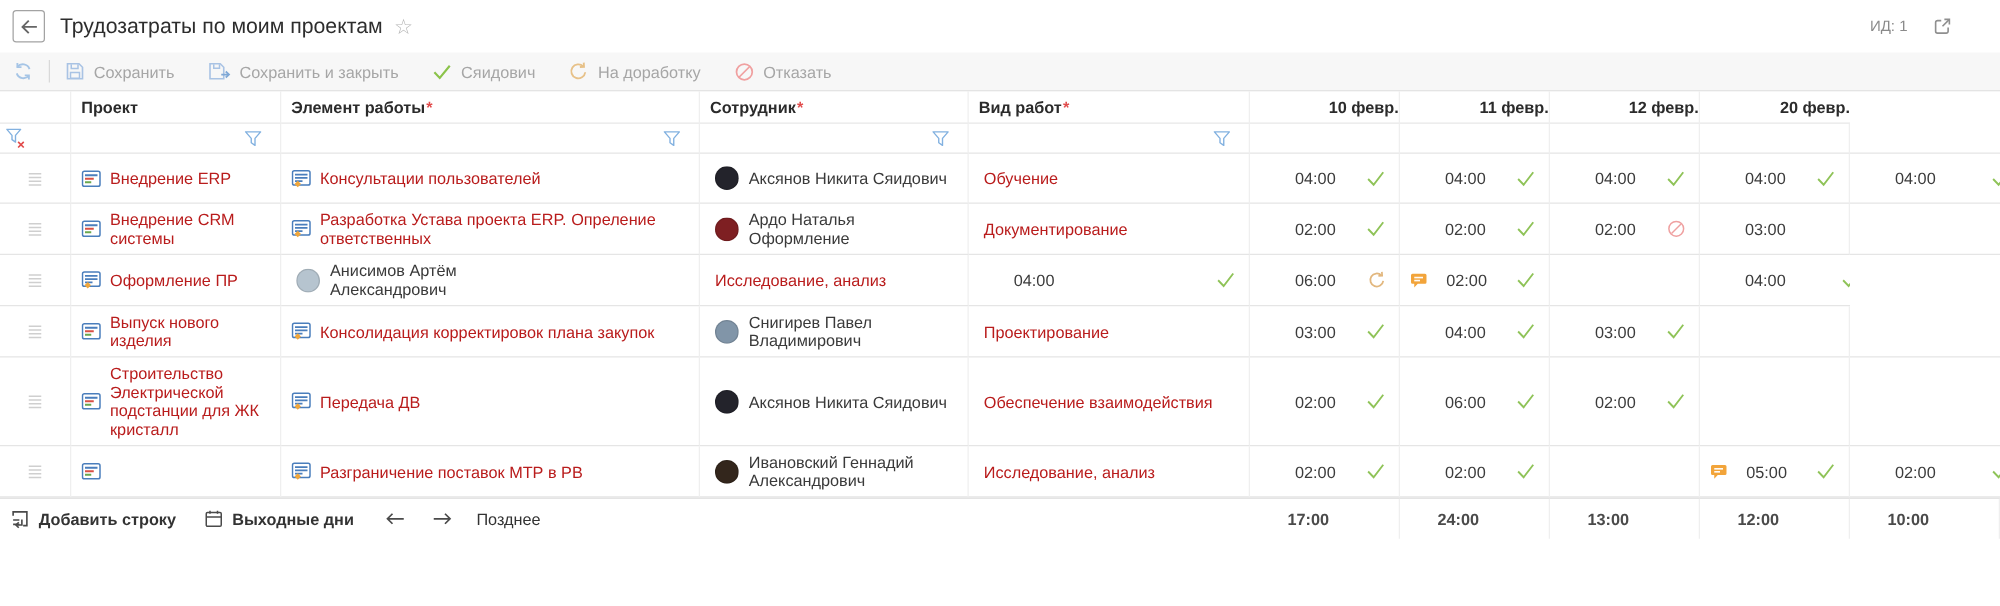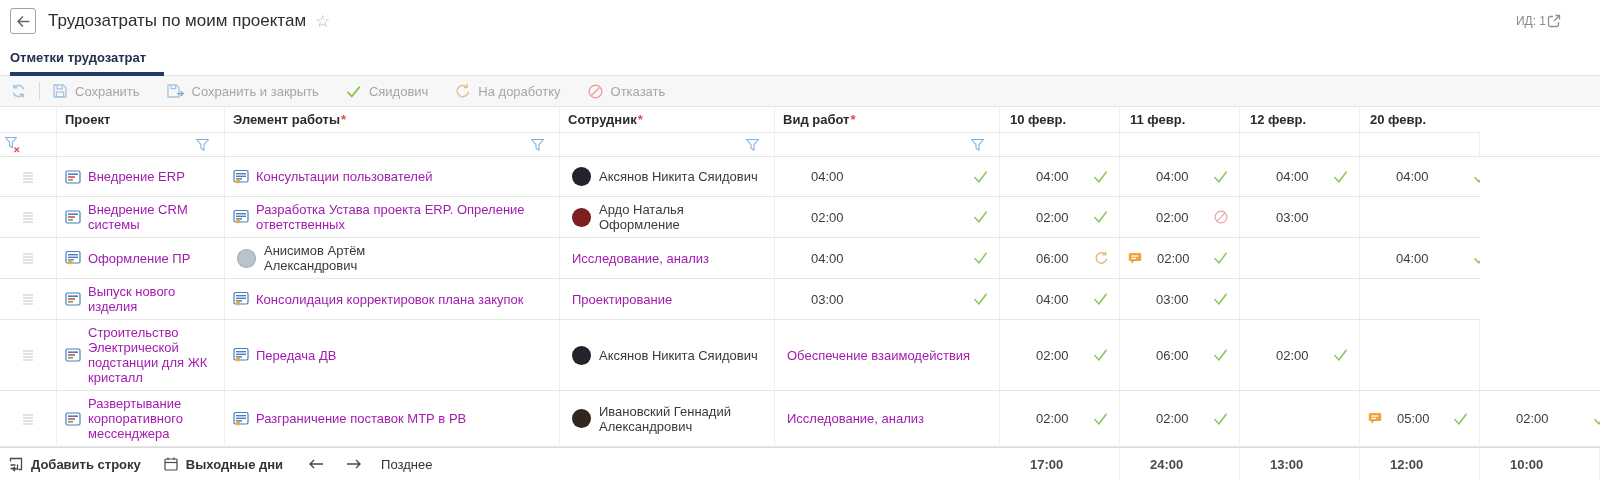--- a/index.html
+++ b/index.html
@@ -12,21 +12,21 @@
   }
   .app { width:1600px; height:485px; background:#fff; position:relative; }
 
   
   .topbar { height:42px; display:flex; align-items:center; padding:0 38px 0 10px; }
   .back-btn { width:26px; height:26px; border:1px solid #a3a3a3; border-radius:3px;
     background:#fff; display:flex; align-items:center; justify-content:center; cursor:pointer; flex:none; }
   .page-title { font-size:17px; font-weight:500; color:#2d2d2d; margin-left:12px; white-space:nowrap; }
   .star { color:#b5b5b5; font-size:17px; margin-left:9px; cursor:pointer; }
   .topbar .spacer { flex:1; }
-  .id-label { color:#8a8a8a; font-size:12px; margin-right:0; white-space:nowrap; }
+  .id-label { color:#8a8a8a; font-size:12px; margin-right:20px; white-space:nowrap; }
   .ext-btn { background:none; border:none; cursor:pointer; display:flex; align-items:center; }
 
   
   .tabbar { padding:2px 0 0 10px; border-bottom:1px solid #e3e3e3; }
   .tab { display:inline-block; font-weight:bold; font-size:13px; color:#22304e;
     padding:6px 18px 7px 0; border-bottom:4px solid #203a68; margin-bottom:-1px; cursor:pointer; }
 
   
   .toolbar { height:31px; background:#f7f7f7; border-bottom:1px solid #e4e4e4;
     display:flex; align-items:center; padding:0 10px; }
@@ -38,32 +38,32 @@
   .tb-btn .tb-label { color:#a6a6a6; font-size:13px; white-space:nowrap; }
 
   
   .trow { display:grid; grid-template-columns:57px 168px 335px 215px 225px 120px 120px 120px 120px 120px; }
   .cell { border-right:1px solid #efefef; border-bottom:1px solid #e5e5e5;
     display:flex; align-items:center; min-width:0; }
   .cell:last-child { border-right:none; }
 
   .thead .cell { height:26px; border-bottom:1px solid #e8e8e8; font-weight:bold; color:#2b2b2b; }
   .thead .cell { padding-left:8px; }
-  .thead .day-h { padding-left:10px; }
+  .thead .day-h { padding-left:10px;justify-content:flex-end; }
   .req { color:#e14b4b; margin-left:1px; }
 
   .filterrow .cell { height:24px; }
   .filterrow .f-first { justify-content:flex-start; padding-left:4px; }
   .filterrow .f-right { justify-content:flex-end; padding-right:14px; }
 
   .tbody .trow .cell { padding-top:5px; padding-bottom:5px; min-height:40px; }
   .handle-cell { justify-content:center; cursor:grab; }
   .icon-cell { padding-left:8px; align-items:center; }
   .icon-cell .cicon { flex:none; margin-right:7px; display:flex; }
-  .cell-text { line-height:15px; color:#a21caf; }
+  .cell-text { line-height:15px; color:#b91c1c; }
   .project-text { max-width:142px; }
   .element-text { max-width:292px; }
   .emp-cell { padding-left:12px; }
   .avatar { width:19px; height:19px; border-radius:50%; flex:none; margin-right:8px;
     display:inline-block; border:1px solid rgba(0,0,0,.12); }
   .emp-name { max-width:162px; line-height:15px; color:#3a3a3a; }
   .wt-cell { padding-left:12px; }
 
   .day-cell { overflow:hidden; position:relative; }
   .day-cell .time { margin-left:36px; color:#3c3c3c; }
@@ -106,23 +106,20 @@
       <span style="display:flex">
         <svg width="16" height="16" viewBox="0 0 16 16">
             <path d="M7 3.5H4A1.5 1.5 0 0 0 2.5 5v7A1.5 1.5 0 0 0 4 13.5h7a1.5 1.5 0 0 0 1.5-1.5V9" fill="none" stroke="#8f8f8f" stroke-width="1.3"></path>
             <path d="M9.5 2.5h4v4" fill="none" stroke="#8f8f8f" stroke-width="1.3"></path>
             <path d="M13.3 2.7 L8 8" stroke="#8f8f8f" stroke-width="1.3"></path>
           </svg>
       </span>
     </button>
   </div>
 
-  <div class="tabbar">
-    <div class="tab">Отметки трудозатрат</div>
-  </div>
 
   <div class="toolbar">
     <button class="tb-icon-btn">
       <span style="display:flex">
         <svg width="17" height="16" viewBox="0 0 17 16">
             <path d="M13.6 6.3A5.6 5.6 0 0 0 3.9 4.5" fill="none" stroke="#a6c5e6" stroke-width="1.5"></path>
             <path d="M3.9 1.4v3.3h3.3" fill="none" stroke="#a6c5e6" stroke-width="1.5"></path>
             <path d="M3.4 9.7a5.6 5.6 0 0 0 9.7 1.8" fill="none" stroke="#a6c5e6" stroke-width="1.5"></path>
             <path d="M13.1 14.6v-3.3H9.8" fill="none" stroke="#a6c5e6" stroke-width="1.5"></path>
           </svg>
@@ -292,20 +289,23 @@
               <rect x="3" y="9.2" width="6" height="1.4" fill="#4a7ebc"></rect>
               <path d="M5.2 9.6l2.6 2.6-2.6 2.6-2.6-2.6z" fill="#f0a73c"></path>
             </svg>
           </span>
           <span class="cell-text element-text">Консультации пользователей</span>
         </div>
         <div class="cell emp-cell">
           <span class="avatar" style="background: rgb(35, 35, 43);"></span>
           <span class="emp-name">Аксянов Никита Сяидович</span>
         </div>
+        <div class="cell wt-cell">
+          <span class="cell-text">Обучение</span>
+        </div>
         <div class="cell day-cell">
           <span class="time">04:00</span>
           <span class="status-icon" style="display: flex;">
             <svg width="17" height="14" viewBox="0 0 17 14">
               <path d="M2.5 7.2l4.4 4.6L14.6 1.8" fill="none" stroke="#8fc358" stroke-width="1.5"></path>
             </svg>
           </span>
         </div>
         <div class="cell day-cell">
           <span class="time">04:00</span>
@@ -373,20 +373,23 @@
               <rect x="3" y="9.2" width="6" height="1.4" fill="#4a7ebc"></rect>
               <path d="M5.2 9.6l2.6 2.6-2.6 2.6-2.6-2.6z" fill="#f0a73c"></path>
             </svg>
           </span>
           <span class="cell-text element-text">Разработка Устава проекта ERP. Опреление ответственных</span>
         </div>
         <div class="cell emp-cell">
           <span class="avatar" style="background: rgb(126, 31, 34);"></span>
           <span class="emp-name">Ардо Наталья Оформление</span>
         </div>
+        <div class="cell wt-cell">
+          <span class="cell-text">Документирование</span>
+        </div>
         <div class="cell day-cell">
           <span class="time">02:00</span>
           <span class="status-icon" style="display: flex;">
             <svg width="17" height="14" viewBox="0 0 17 14">
               <path d="M2.5 7.2l4.4 4.6L14.6 1.8" fill="none" stroke="#8fc358" stroke-width="1.5"></path>
             </svg>
           </span>
         </div>
         <div class="cell day-cell">
           <span class="time">02:00</span>
@@ -513,20 +516,24 @@
             <svg width="16" height="16" viewBox="0 0 16 16">
               <rect x="1" y="1.5" width="14" height="11.5" rx="1.5" fill="#fff" stroke="#4a7ebc" stroke-width="1.2"></rect>
               <rect x="3" y="4" width="10" height="1.4" fill="#4a7ebc"></rect>
               <rect x="3" y="6.6" width="10" height="1.4" fill="#4a7ebc"></rect>
               <rect x="3" y="9.2" width="6" height="1.4" fill="#4a7ebc"></rect>
               <path d="M5.2 9.6l2.6 2.6-2.6 2.6-2.6-2.6z" fill="#f0a73c"></path>
             </svg>
           </span>
           <span class="cell-text element-text">Консолидация корректировок плана закупок</span>
         </div>
+        <div class="cell emp-cell">
+          <span class="avatar" style="background: rgb(129, 149, 168);"></span>
+          <span class="emp-name">Снигирев Павел Владимирович</span>
+        </div>
         <div class="cell wt-cell">
           <span class="cell-text">Проектирование</span>
         </div>
         <div class="cell day-cell">
           <span class="time">03:00</span>
           <span class="status-icon" style="display: flex;">
             <svg width="17" height="14" viewBox="0 0 17 14">
               <path d="M2.5 7.2l4.4 4.6L14.6 1.8" fill="none" stroke="#8fc358" stroke-width="1.5"></path>
             </svg>
           </span>
@@ -635,21 +642,20 @@
         </div>
         <div class="cell icon-cell">
           <span class="cicon" style="display: flex;">
             <svg width="16" height="16" viewBox="0 0 16 16">
               <rect x="1" y="2" width="14" height="12" rx="1.5" fill="#fff" stroke="#4a7ebc" stroke-width="1.2"></rect>
               <rect x="3" y="4.4" width="10" height="1.6" fill="#4a7ebc"></rect>
               <rect x="3" y="7.2" width="7" height="1.6" fill="#d94f43"></rect>
               <rect x="3" y="10" width="5" height="1.6" fill="#6aa84f"></rect>
             </svg>
           </span>
-          <span class="cell-text project-text">Развертывание корпоративного мессенджера</span>
         </div>
         <div class="cell icon-cell">
           <span class="cicon" style="display: flex;">
             <svg width="16" height="16" viewBox="0 0 16 16">
               <rect x="1" y="1.5" width="14" height="11.5" rx="1.5" fill="#fff" stroke="#4a7ebc" stroke-width="1.2"></rect>
               <rect x="3" y="4" width="10" height="1.4" fill="#4a7ebc"></rect>
               <rect x="3" y="6.6" width="10" height="1.4" fill="#4a7ebc"></rect>
               <rect x="3" y="9.2" width="6" height="1.4" fill="#4a7ebc"></rect>
               <path d="M5.2 9.6l2.6 2.6-2.6 2.6-2.6-2.6z" fill="#f0a73c"></path>
             </svg>

